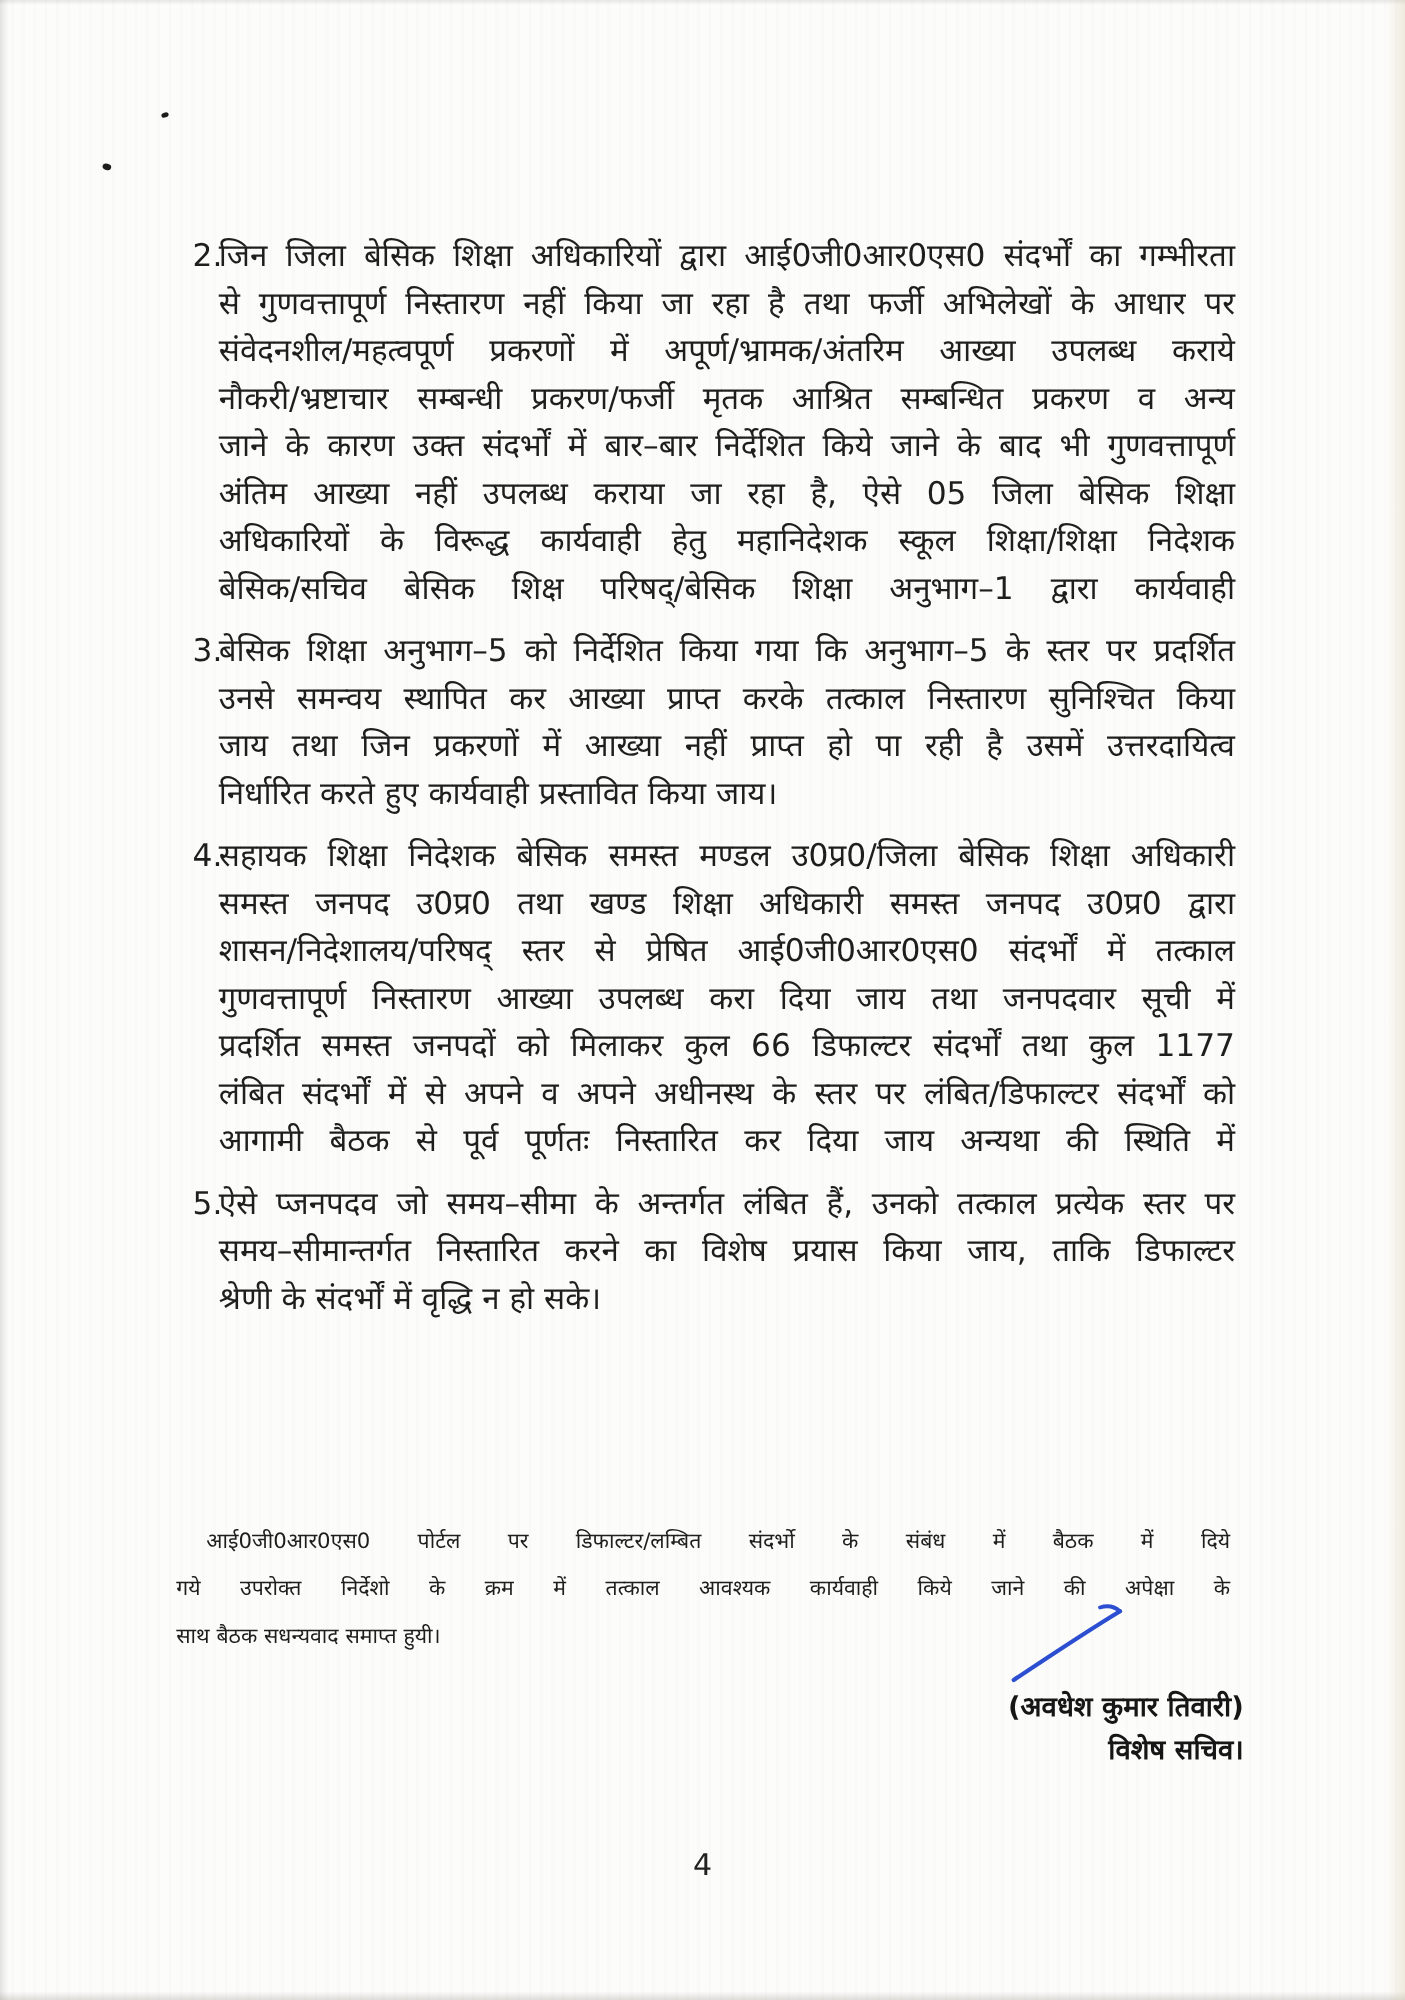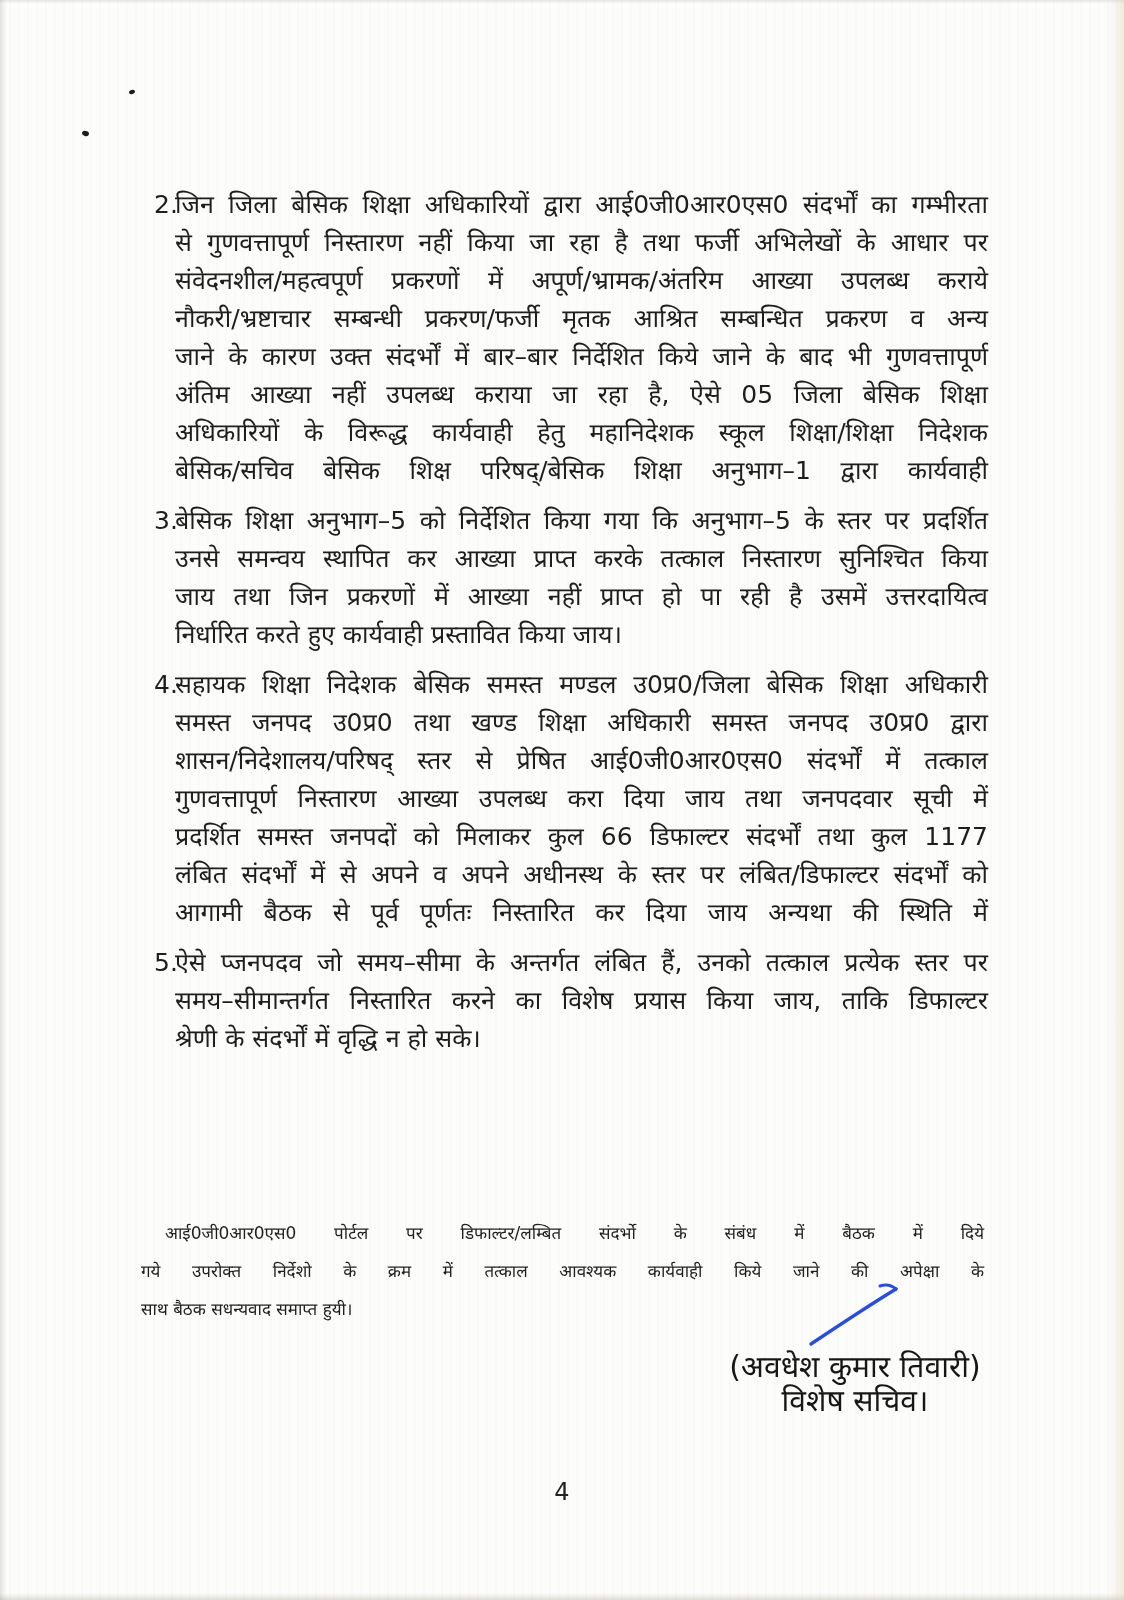--- a/index.html
+++ b/index.html
@@ -45,22 +45,22 @@
   .li-line.last{text-align-last:left;}
 
   .closing{
     position:absolute;left:141px;top:1178px;width:843px;
     font-size:17px;line-height:38px;margin-top:36px;
   }
   .closing .li-line.first{text-indent:24px;}
 
   .signature{
     position:absolute;left:715px;top:1282px;width:280px;
-    text-align:center;font-size:30px;line-height:34px;
-    font-weight:400;color:#161616;
+    text-align:right;font-size:22px;line-height:34px;
+    font-weight:700;color:#161616;
   }
   .sig-stroke{display:block;margin:0 0 2px 93px;}
   .page-number{
     position:absolute;left:492px;top:1478px;width:140px;
     text-align:center;font-size:24px;color:#222;
   }
 </style>
 </head>
 <body>
 

